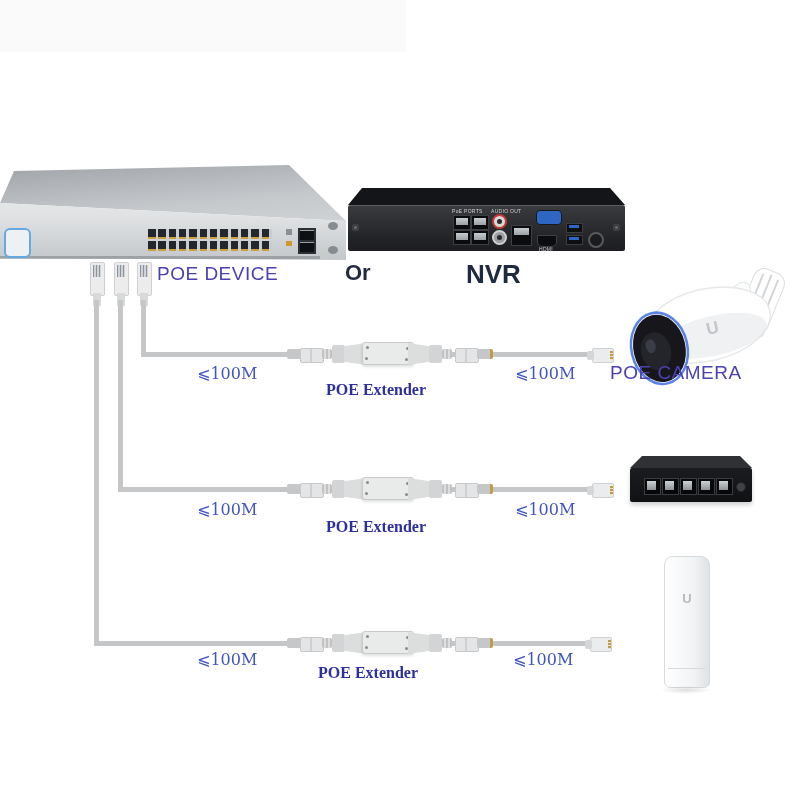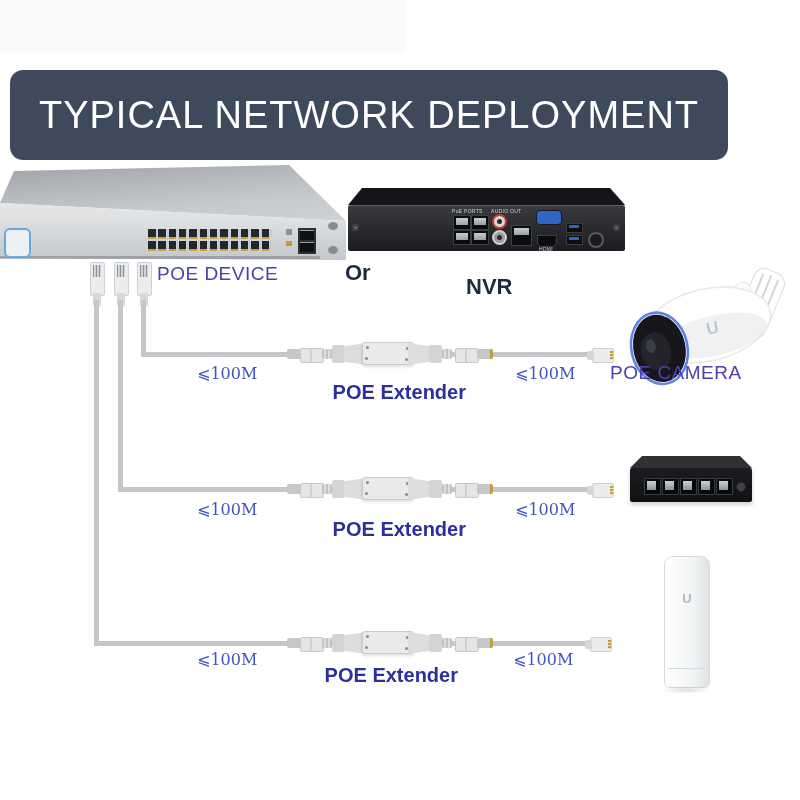--- a/index.html
+++ b/index.html
@@ -60,21 +60,21 @@
   .ext .hexL{left:10px;} .ext .hexR{right:10px;}
   .ext .bodyL,.ext .bodyR{position:absolute;top:2px;width:22px;height:22px;background:#dcdddd;}
   .ext .bodyL{left:22px;clip-path:polygon(0 15%,100% 0,100% 100%,0 85%);}
   .ext .bodyR{right:22px;clip-path:polygon(0 0,100% 15%,100% 85%,0 100%);}
   .ext .mid{position:absolute;left:40px;top:1px;width:50px;height:21px;background:#e9eaea;
             border:1px solid #c9caca;border-radius:3px;box-shadow:0 2px 3px rgba(0,0,0,.12);}
   .ext .s{position:absolute;width:3px;height:3px;border-radius:50%;background:#8a8a8a;}
 
   
   .lbl-dist{font-family:"DejaVu Serif","DejaVu Sans",serif;font-size:16px;color:#4154c1;white-space:nowrap;}
-  .lbl-ext{font-size:20px;font-weight:bold;color:#2d2f9d;white-space:nowrap;width:140px;text-align:right;}
+  .lbl-ext{font-size:16px;font-weight:bold;color:#2d2f9d;white-space:nowrap;width:140px;text-align:left;font-family:Liberation Serif, serif;}
   .lbl-dev{font-size:19px;color:#4a40b2;letter-spacing:.5px;white-space:nowrap;}
   .lbl-dark{font-weight:bold;color:#1e2a40;white-space:nowrap;}
 
   
   .nvr-top{left:348px;top:188px;width:277px;height:17px;
            clip-path:polygon(14px 0,262px 0,277px 17px,0 17px);background:#141518;}
   .nvr-face{left:348px;top:205px;width:277px;height:45px;border-radius:2px;
             background:linear-gradient(180deg,#3a3b3f,#232427 70%,#1c1d20);border-top:1px solid #5c5e62;}
   .screw{width:7px;height:7px;border-radius:50%;background:#6a6c70;box-shadow:inset 0 0 0 2px #3a3c3f;}
   .rj{background:#0b0c0d;border:1px solid #3c3e41;}
@@ -106,23 +106,20 @@
   .ap-shadow{left:660px;top:686px;width:52px;height:8px;border-radius:50%;
              background:radial-gradient(rgba(0,0,0,.13),rgba(0,0,0,0) 70%);}
 </style>
 </head>
 <body>
 
 <div class="stage">
 
   <div class="abs top-tint"></div>
 
-  <div class="abs banner">
-    <span class="t">TYPICAL NETWORK DEPLOYMENT</span>
-  </div>
 
   <div class="abs sw-top"></div>
   <div class="abs sw-face"></div>
   <div class="abs sw-bottom"></div>
   <div class="abs sw-btn"></div>
   <div class="abs sw-ports" style="left:148px;top:229px;"></div>
   <div class="abs sw-pins" style="left:148px;top:237px;"></div>
   <div class="abs sw-ports" style="left:148px;top:241px;"></div>
   <div class="abs sw-pins" style="left:148px;top:249px;"></div>
   <div class="abs sw-ico1"></div>
@@ -258,21 +255,21 @@
   <div class="abs usb" style="left:566px;top:223px;">
       <i></i>
     </div>
   <div class="abs usb" style="left:566px;top:235px;">
       <i></i>
     </div>
   <div class="abs dc" style="left:588px;top:232px;"></div>
 
   <div class="abs lbl-dev" style="left:157px;top:263px;">POE DEVICE</div>
   <div class="abs lbl-dark" style="left:345px;top:260px;font-size:22px;">Or</div>
-  <div class="abs lbl-dark" style="left:466px;top:274px;font-size:22px;">NVR</div>
+  <div class="abs lbl-dark" style="left:466px;top:259px;font-size:26px;">NVR</div>
 
   <svg class="abs" style="left:608px;top:258px;" width="190" height="130" viewBox="0 0 190 130">
     <g transform="rotate(22 150 45)">
       <rect x="136" y="10" width="32" height="64" rx="11" fill="#ffffff" stroke="#dcdfe1"></rect>
       <line x1="144" y1="16" x2="144" y2="68" stroke="#d3d6d8" stroke-width="2"></line>
       <line x1="152" y1="14" x2="152" y2="70" stroke="#d3d6d8" stroke-width="2"></line>
       <line x1="160" y1="16" x2="160" y2="68" stroke="#d3d6d8" stroke-width="2"></line>
       <ellipse cx="152" cy="72" rx="15" ry="7" fill="#f2f3f4" stroke="#dfe2e4"></ellipse>
     </g>
     <rect x="116" y="28" width="28" height="15" rx="7" fill="#fbfcfc" stroke="#e2e4e6" transform="rotate(-35 130 36)"></rect>

